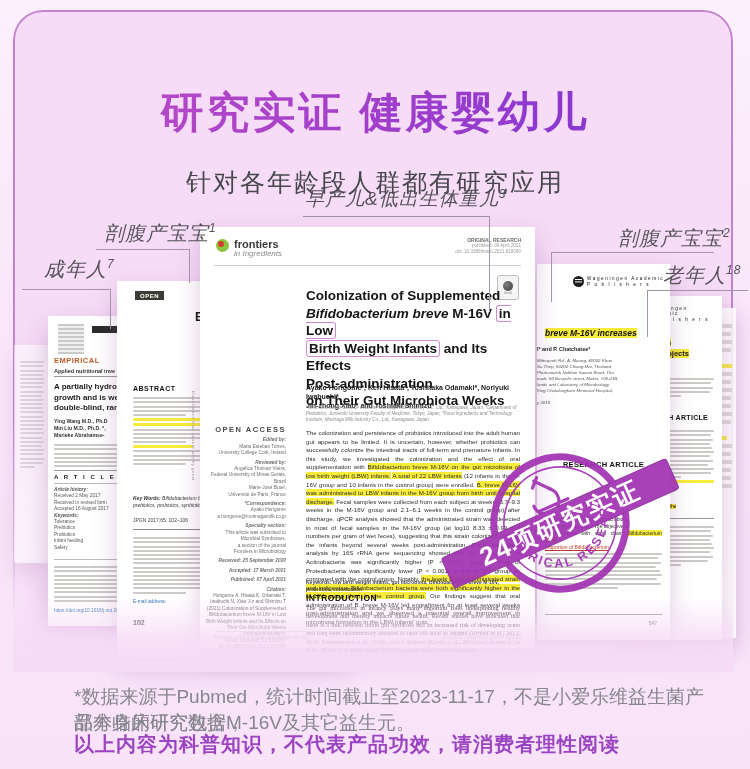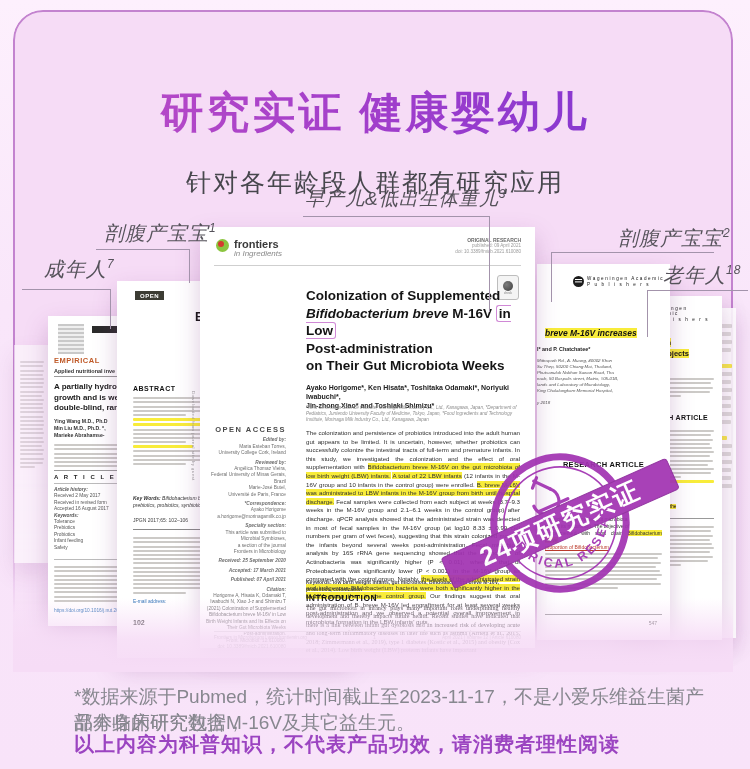--- a/index.html
+++ b/index.html
@@ -399,20 +399,21 @@
       <div>doi: 10.3389/fmicb.2021.610080</div>
     </div>
   <div class="abs fp-rule" style="left:14px;top:38px;width:307px;"></div>
   <div class="abs crossmark" style="right:16px;top:48px;">
     <div class="c"></div>
       <div class="t">check</div>
   </div>
   <div class="abs fp-title" style="left:106px;top:60px;width:216px;">
     <div>Colonization of Supplemented</div>
     <div><i>Bifidobacterium breve</i><span> M-16V </span><span class="boxed">in Low</span></div>
+    <div><span class="boxed">Birth Weight Infants</span><span> and Its Effects</span></div>
     <div>Post-administration</div>
     <div>on Their Gut Microbiota Weeks</div>
   </div>
   <div class="abs fp-authors" style="left:106px;top:156px;width:216px;">
     <div>Ayako Horigome*, Ken Hisata*, Toshitaka Odamaki*, Noriyuki Iwabuchi*,</div>
     <div>Jin-zhong Xiao* and Toshiaki Shimizu*</div>
   </div>
   <div class="abs fp-affil" style="left:106px;top:178px;width:216px;">*Next Generation Science Institute, Morinaga Milk Industry Co., Ltd., Kanagawa, Japan, *Department of Pediatrics, Juntendo University Faculty of Medicine, Tokyo, Japan, *Food Ingredients and Technology Institute, Morinaga Milk Industry Co., Ltd., Kanagawa, Japan</div>
   <div class="abs fp-side" style="left:0;top:200px;width:86px;">
       <div class="oa">OPEN ACCESS</div>

